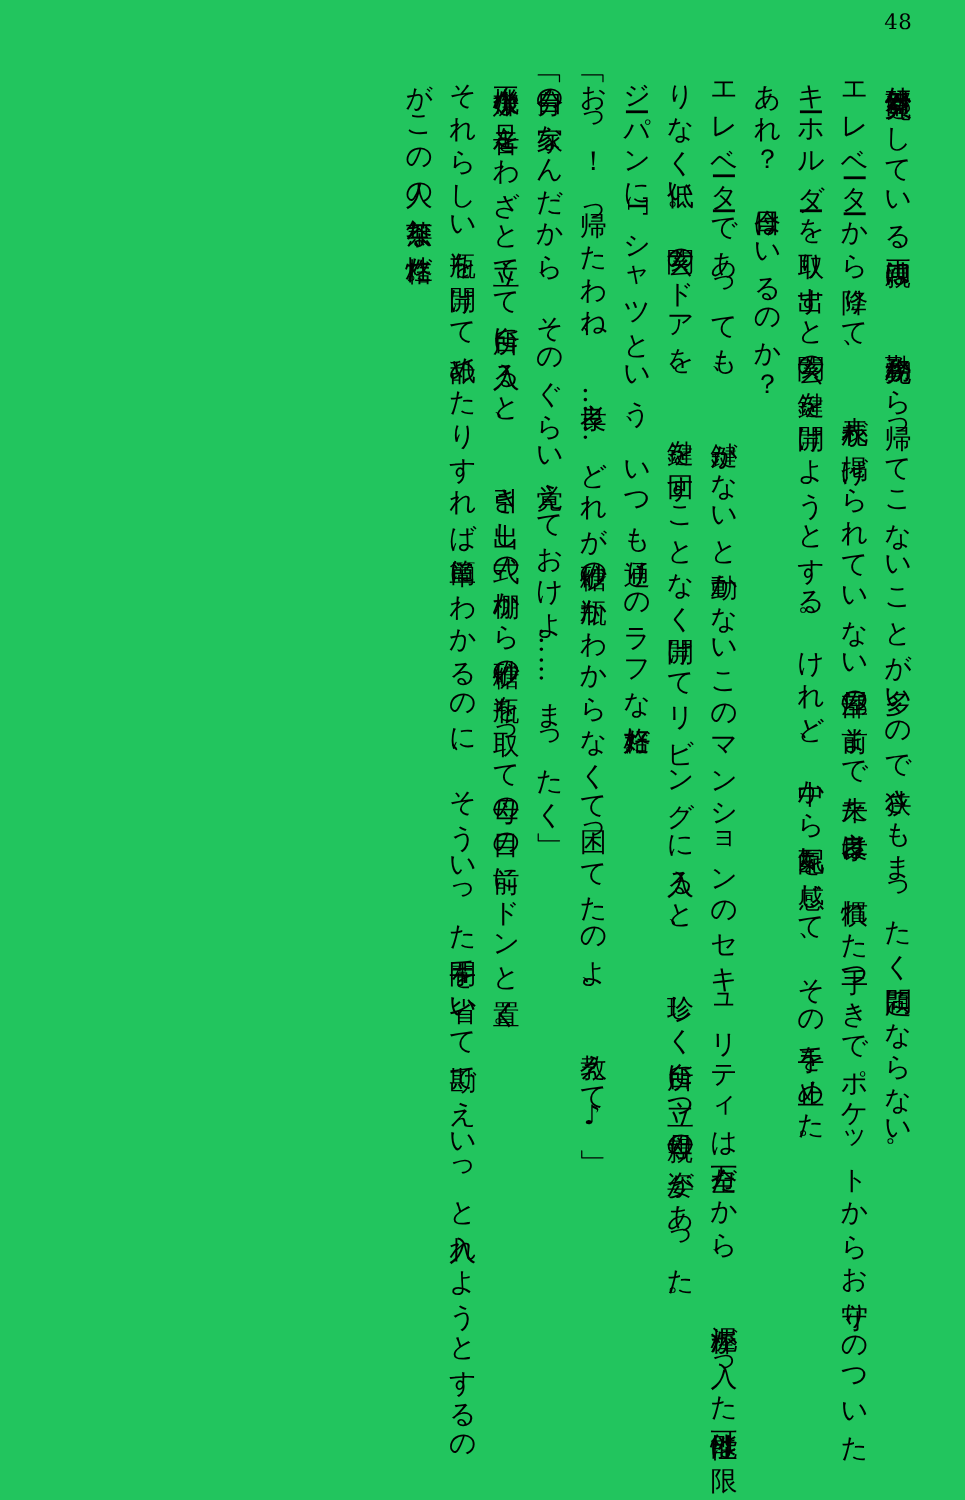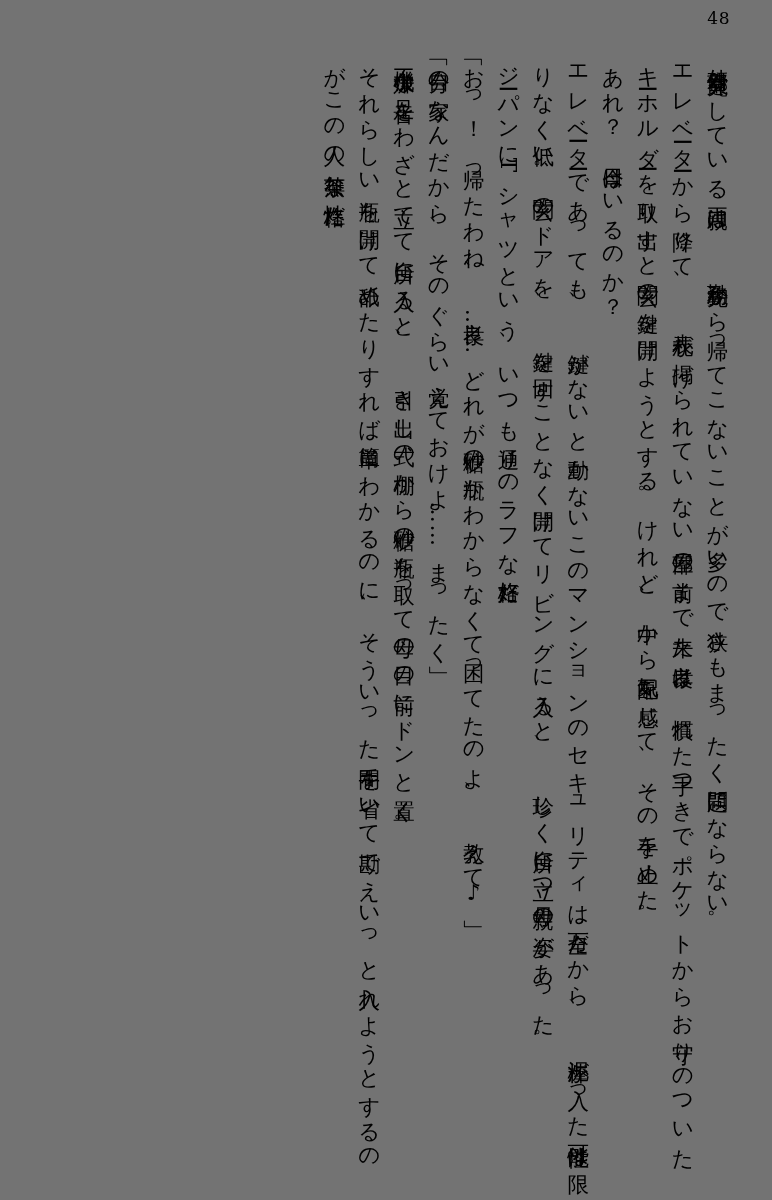--- a/index.html
+++ b/index.html
@@ -4,21 +4,21 @@
 <style>
   html, body {
     margin: 0;
     padding: 0;
     background: #ffffff;
   }
   .page {
     position: relative;
     width: 772px;
     height: 1200px;
-    background: #737373;
+    background: #22c55e;
     overflow: hidden;
     font-family: "DejaVu Serif", "Liberation Serif", serif;
     color: #000000;
   }
   .page-number {
     position: absolute;
     top: 8px;
     right: 42px;
     font-size: 17px;
     font-family: "DejaVu Serif", "Liberation Serif", serif;

